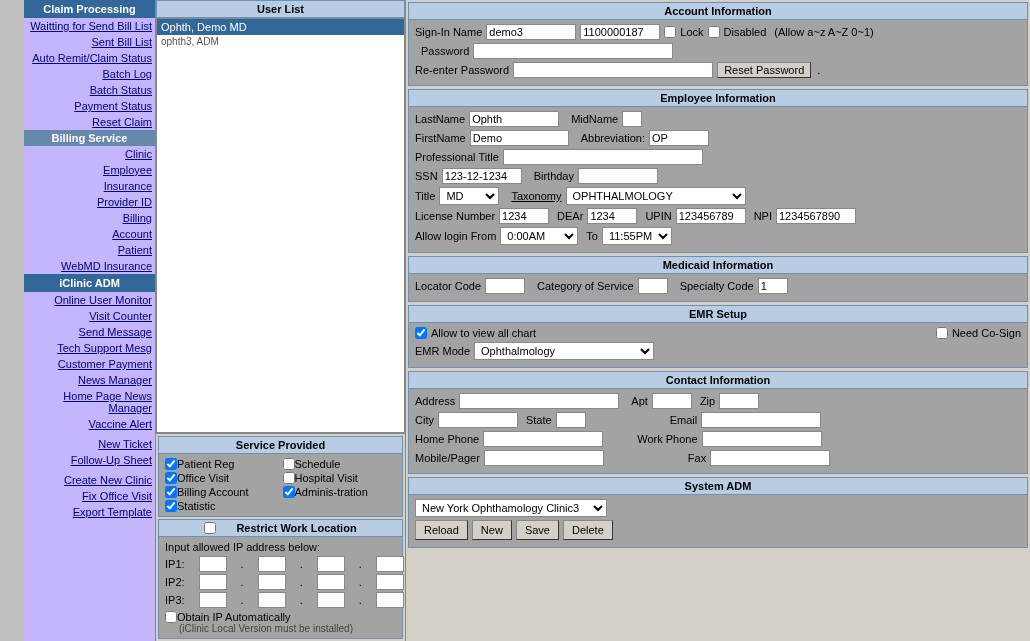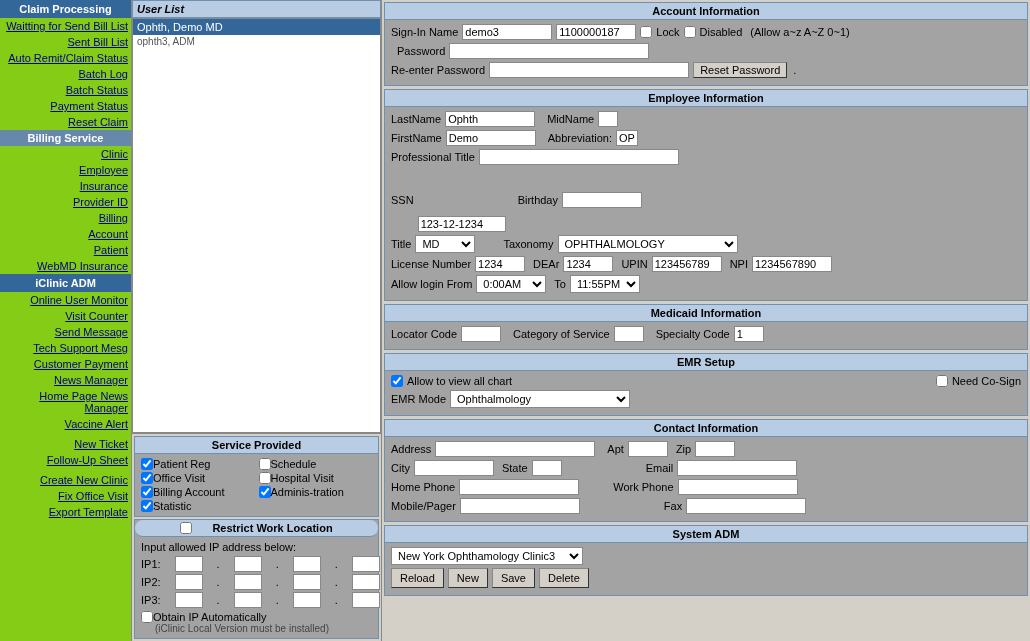--- a/index.html
+++ b/index.html
@@ -2,25 +2,26 @@
 <html><head>
   <meta charset="utf-8">
   <style>
     * { box-sizing: border-box; margin: 0; padding: 0; font-family: Arial, sans-serif; font-size: 11px; }
     body { background: #c0c0c0; width: 1030px; height: 641px; overflow: hidden; display: flex; }
 
     
     #sidebar {
       width: 132px;
       min-width: 132px;
-      background: #84cc16;
+      background: #c4b5fd;
       border-right: 1px solid #888;
       overflow-y: auto;
       display: flex;
       flex-direction: column;
+      margin-left: 24px;
     }
     .sidebar-section-header {
       background: #336699;
       color: white;
       text-align: center;
       padding: 3px 2px;
       font-weight: bold;
       font-size: 11px;
       cursor: default;
     }
@@ -62,25 +63,24 @@
     #user-list-panel {
       width: 250px;
       min-width: 250px;
       display: flex;
       flex-direction: column;
       border-right: 1px solid #888;
     }
     .panel-header {
       background: #b8cce4;
       border: 1px solid #7090b0;
-      text-align: left;
+      text-align: center;
       font-weight: bold;
       padding: 2px 4px;
       color: #000;
-      font-style: italic;
     }
     #user-list {
       background: white;
       border: 1px solid #888;
       flex: 1;
       overflow-y: auto;
     }
     .user-item {
       padding: 2px 4px;
       cursor: pointer;
@@ -277,21 +277,21 @@
               </div>
               <div class="checkbox-label">
                 <input type="checkbox" checked="" style="">
                 <span>Statistic</span>
               </div>
             </div>
           </div>
         </div>
 
         <div class="section-box" style="margin:2px;">
-          <div class="section-title" style="display:flex;justify-content:center;gap:20px;border-radius:8px;">
+          <div class="section-title" style="display:flex;justify-content:center;gap:20px;">
             <input type="checkbox" style="">
             <span>Restrict Work Location</span>
           </div>
           <div class="section-content">
             <div style="margin-bottom:3px;">Input allowed IP address below:</div>
             <div class="ip-row">
               <span>IP1:</span>
               <input type="text" class="ip-field" style="">
               <span>.</span>
               <input type="text" class="ip-field" style="">
@@ -364,57 +364,57 @@
         <div class="section-title">Employee Information</div>
         <div class="section-content">
           <div class="form-row">
             <span class="form-label">LastName</span>
             <input type="text" style="width: 90px;" value="Ophth">
             <span class="form-label" style="margin-left:8px;">MidName</span>
             <input type="text" style="width: 20px;">
           </div>
           <div class="form-row">
             <span class="form-label">FirstName</span>
-            <input type="text" style="width: 90px;" value="Demo">
+            <input type="text" style="width: 99px;" value="Demo">
             <span class="form-label" style="margin-left:8px;">Abbreviation:</span>
-            <input type="text" style="width: 22px;" value="OP">
+            <input type="text" style="width: 60px;" value="OP">
           </div>
           <div class="form-row">
             <span class="form-label">Professional Title</span>
             <input type="text" style="width: 200px;">
           </div>
           <div class="form-row">
             <span class="form-label">SSN</span>
-            <input type="text" style="width: 88px; margin-top: 48px;" value="123-12-1234">
+            <input type="text" style="width: 80px;" value="123-12-1234">
             <span class="form-label" style="margin-left:8px;">Birthday</span>
             <input type="text" style="width: 80px;">
           </div>
           <div class="form-row">
             <span class="form-label">Title</span>
             <select style="width:60px;">
               <option>MD</option>
             </select>
-            <span class="form-label" style="margin-left:24px;">Taxonomy</span>
+            <span class="form-label" style="margin-left:8px;text-decoration:underline;">Taxonomy</span>
             <select style="width:180px;">
               <option>OPHTHALMOLOGY</option>
             </select>
           </div>
           <div class="form-row">
             <span class="form-label">License Number</span>
             <input type="text" style="width: 50px;" value="1234">
             <span class="form-label" style="margin-left:4px;">DEAr</span>
             <input type="text" style="width: 50px;" value="1234">
             <span class="form-label" style="margin-left:4px;">UPIN</span>
             <input type="text" style="width: 70px;" value="123456789">
             <span class="form-label" style="margin-left:4px;">NPI</span>
             <input type="text" style="width: 80px;" value="1234567890">
           </div>
           <div class="form-row">
             <span class="form-label">Allow login From</span>
-            <select style="width:70px;">
+            <select style="width:78px;">
               <option>0:00AM</option>
             </select>
             <span class="form-label" style="margin-left:4px;">To</span>
             <select style="width:70px;">
               <option>11:55PM</option>
             </select>
           </div>
         </div>
       </div>
 

